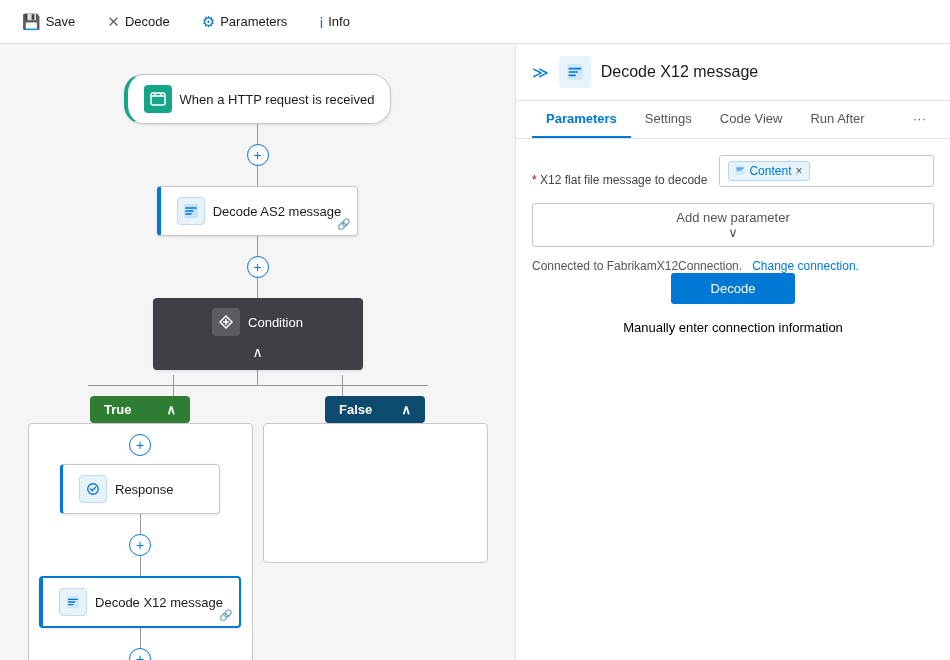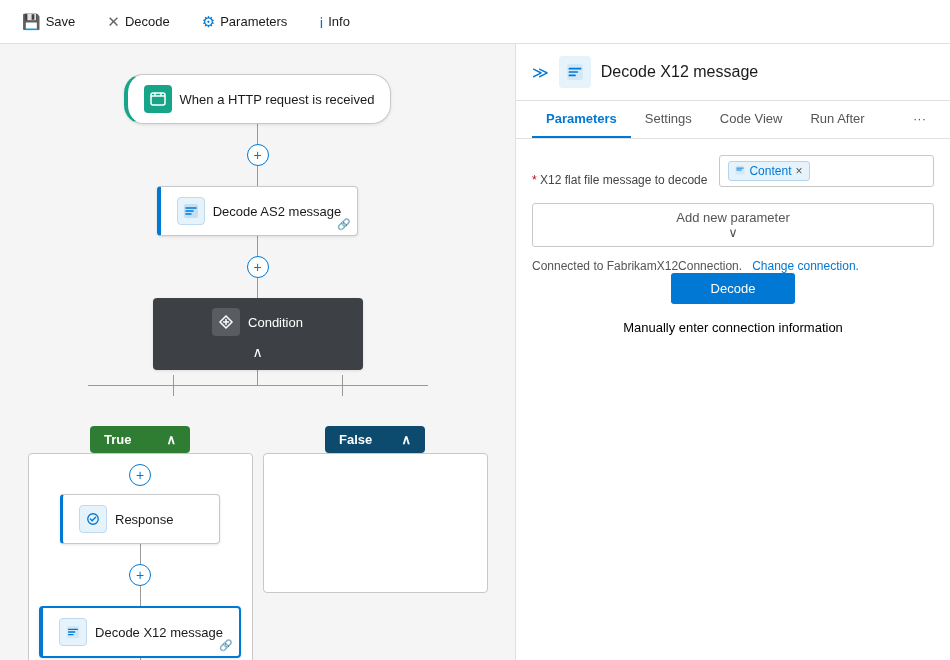--- a/index.html
+++ b/index.html
@@ -93,21 +93,20 @@
     
     .branch {
       flex: 1; display: flex; flex-direction: column; align-items: center;
     }
     .branch-header {
       border-radius: 4px; padding: 6px 14px;
       display: flex; align-items: center; gap: 8px;
       font-size: 13px; font-weight: 600; color: #fff;
       min-width: 100px; justify-content: space-between;
       cursor: pointer;
-      margin-top: 30px;
     }
     .branch-header.true-branch { background: #2e7d32; }
     .branch-header.false-branch { background: #0c4a6e; }
 
     .branch-body {
       border: 1px solid #c8c8c8; border-radius: 4px;
       background: #fff; width: 100%; min-height: 140px;
       padding: 10px; display: flex; flex-direction: column; align-items: center;
     }
 

